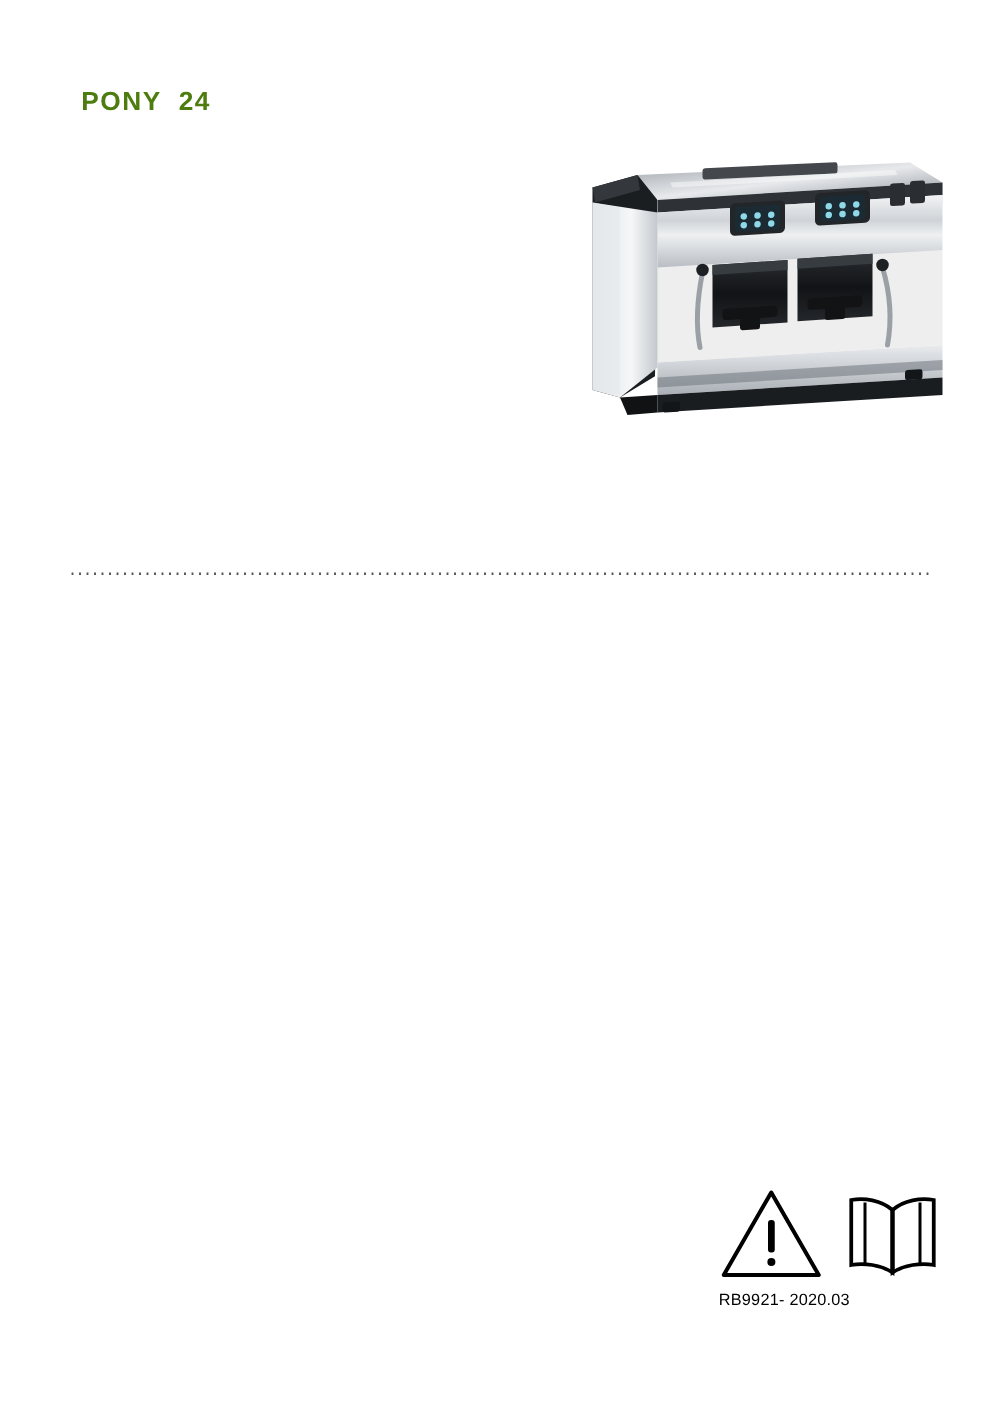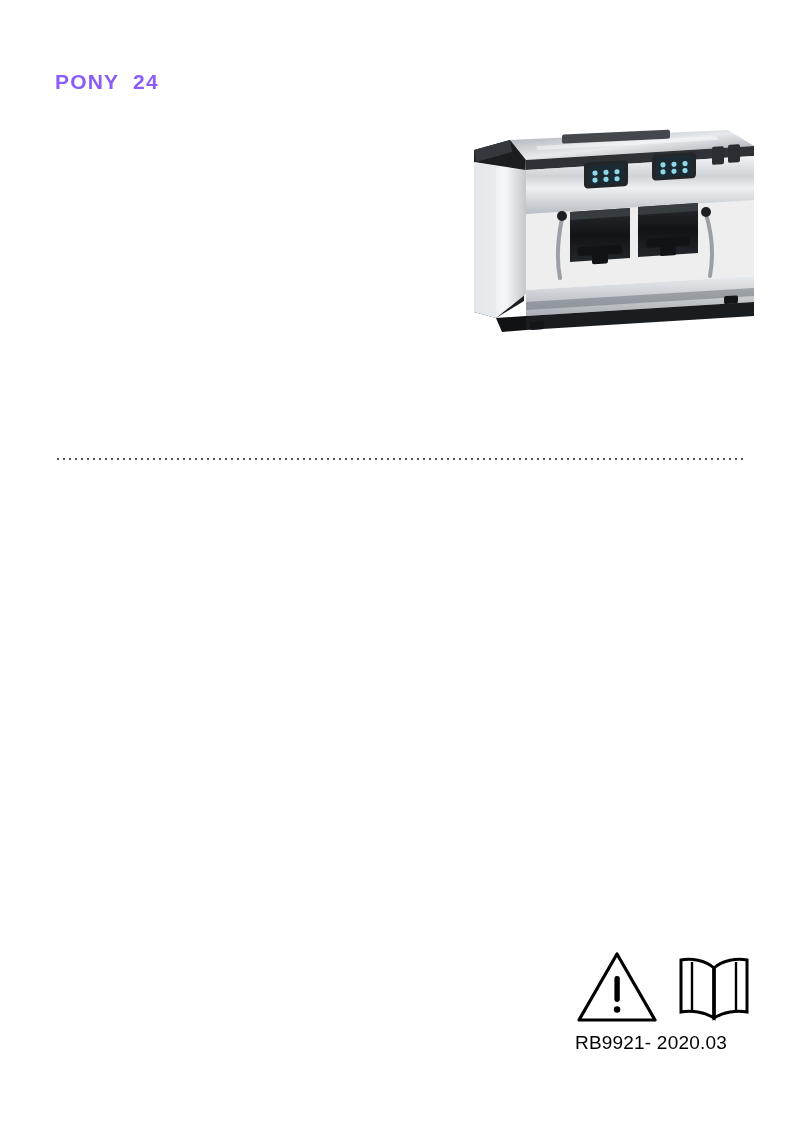--- a/index.html
+++ b/index.html
@@ -16,26 +16,26 @@
     width: 802px;
     height: 1134px;
     background: #ffffff;
     overflow: hidden;
     margin: 0 auto;
   }
 
   
   .doc-title {
     position: absolute;
-    left: 55px;
+    left: 65px;
     top: 70px;
     font-size: 21px;
     font-weight: bold;
     letter-spacing: 1.2px;
-    color: #8b5cf6;
+    color: #4d7c0f;
     white-space: pre;
   }
 
   
   .product-figure {
     position: absolute;
     left: 466px;
     top: 126px;
     width: 292px;
     height: 220px;
@@ -105,21 +105,21 @@
     top: 2px;
     width: 78px;
     height: 70px;
   }
   .symbols svg { display: block; width: 100%; height: 100%; }
 
   .doc-code {
     position: absolute;
     left: 575px;
     top: 1032px;
-    font-size: 19px;
+    font-size: 13px;
     letter-spacing: 0.2px;
     white-space: pre;
   }
 </style>
 </head>
 <body>
 
 <div class="page">
 
   <div class="doc-title">PONY  24</div>

